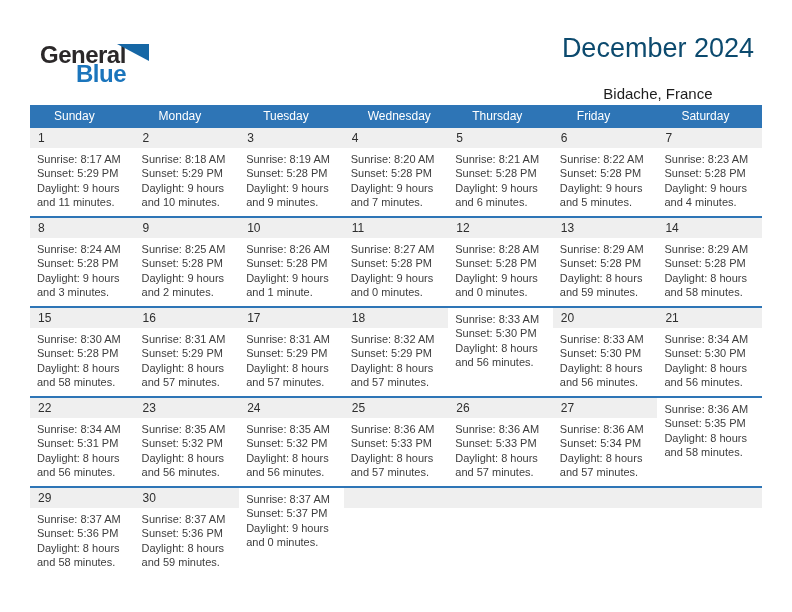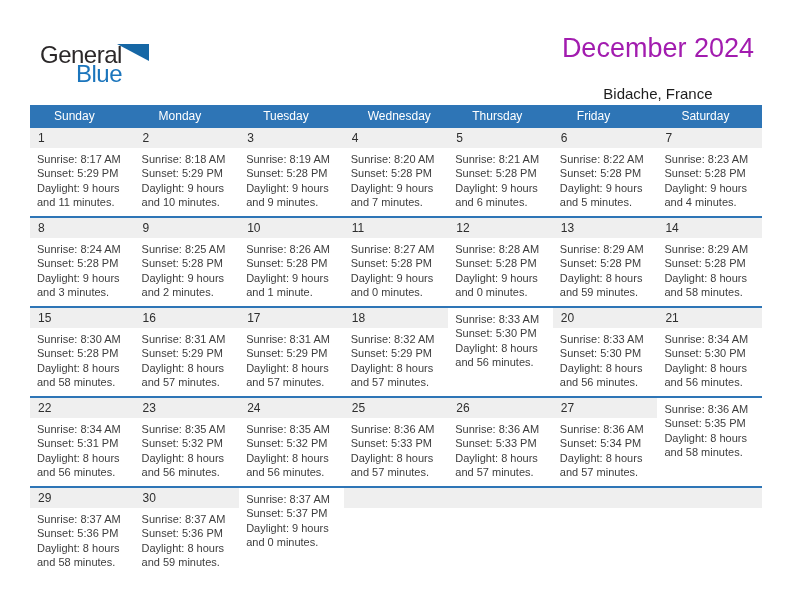--- a/index.html
+++ b/index.html
@@ -2,29 +2,29 @@
 <html style="--header-blue: #2E75B6; --band-gray: #EFEFEF; --logo-blue: #1B75BC; --triangle-blue: #1667A5;"><head>
 <meta charset="utf-8">
 <style>
   * { margin: 0; padding: 0; box-sizing: border-box; }
   html, body { width: 792px; height: 612px; background: #ffffff; overflow: hidden; }
   body { font-family: "Liberation Sans", "DejaVu Sans", sans-serif; position: relative; }
 
   .page { position: relative; width: 792px; height: 612px; background: #fff; }
 
   
-  .logo { position: absolute; left: 40px; top: 40px; width: 140px; height: 46px; }
+  .logo { position: absolute; left: 40px; top: 40px; width: 140px; height: 46px; font-weight: bold; }
   .logo-general { position: absolute; left: 0; top: 1px; font-size: 24px; color: #2b2829; letter-spacing: -0.5px; }
   .logo-triangle { position: absolute; left: 77px; top: 4px; width: 32px; height: 17px;
                    background: var(--triangle-blue, #1667A5);
                    clip-path: polygon(0 0, 100% 0, 100% 100%); }
   .logo-blue { position: absolute; left: 36px; top: 20px; font-size: 24px; color: var(--logo-blue, #1B75BC); letter-spacing: -0.5px; text-align: right; }
 
   .titlebox { position: absolute; top: 33px; right: 38px; text-align: right; }
-  .title { font-size: 27px; color: #a21caf; }
+  .title { font-size: 27px; color: #0c4a6e; }
   .subtitle { font-size: 15px; color: #1d1d1d; margin-top: 21px; text-align: center; }
 
   
   .calendar { position: absolute; left: 30px; top: 105px; width: 732px; }
 
   .weekday-row { display: grid; grid-template-columns: repeat(7, 1fr);
                  background: var(--header-blue, #2E75B6); height: 21px; align-items: center; }
   .weekday { color: #ffffff; font-size: 12px; padding-left: 24px; overflow: hidden; white-space: nowrap; }
 
   .week { display: grid; grid-template-columns: repeat(7, 1fr);

